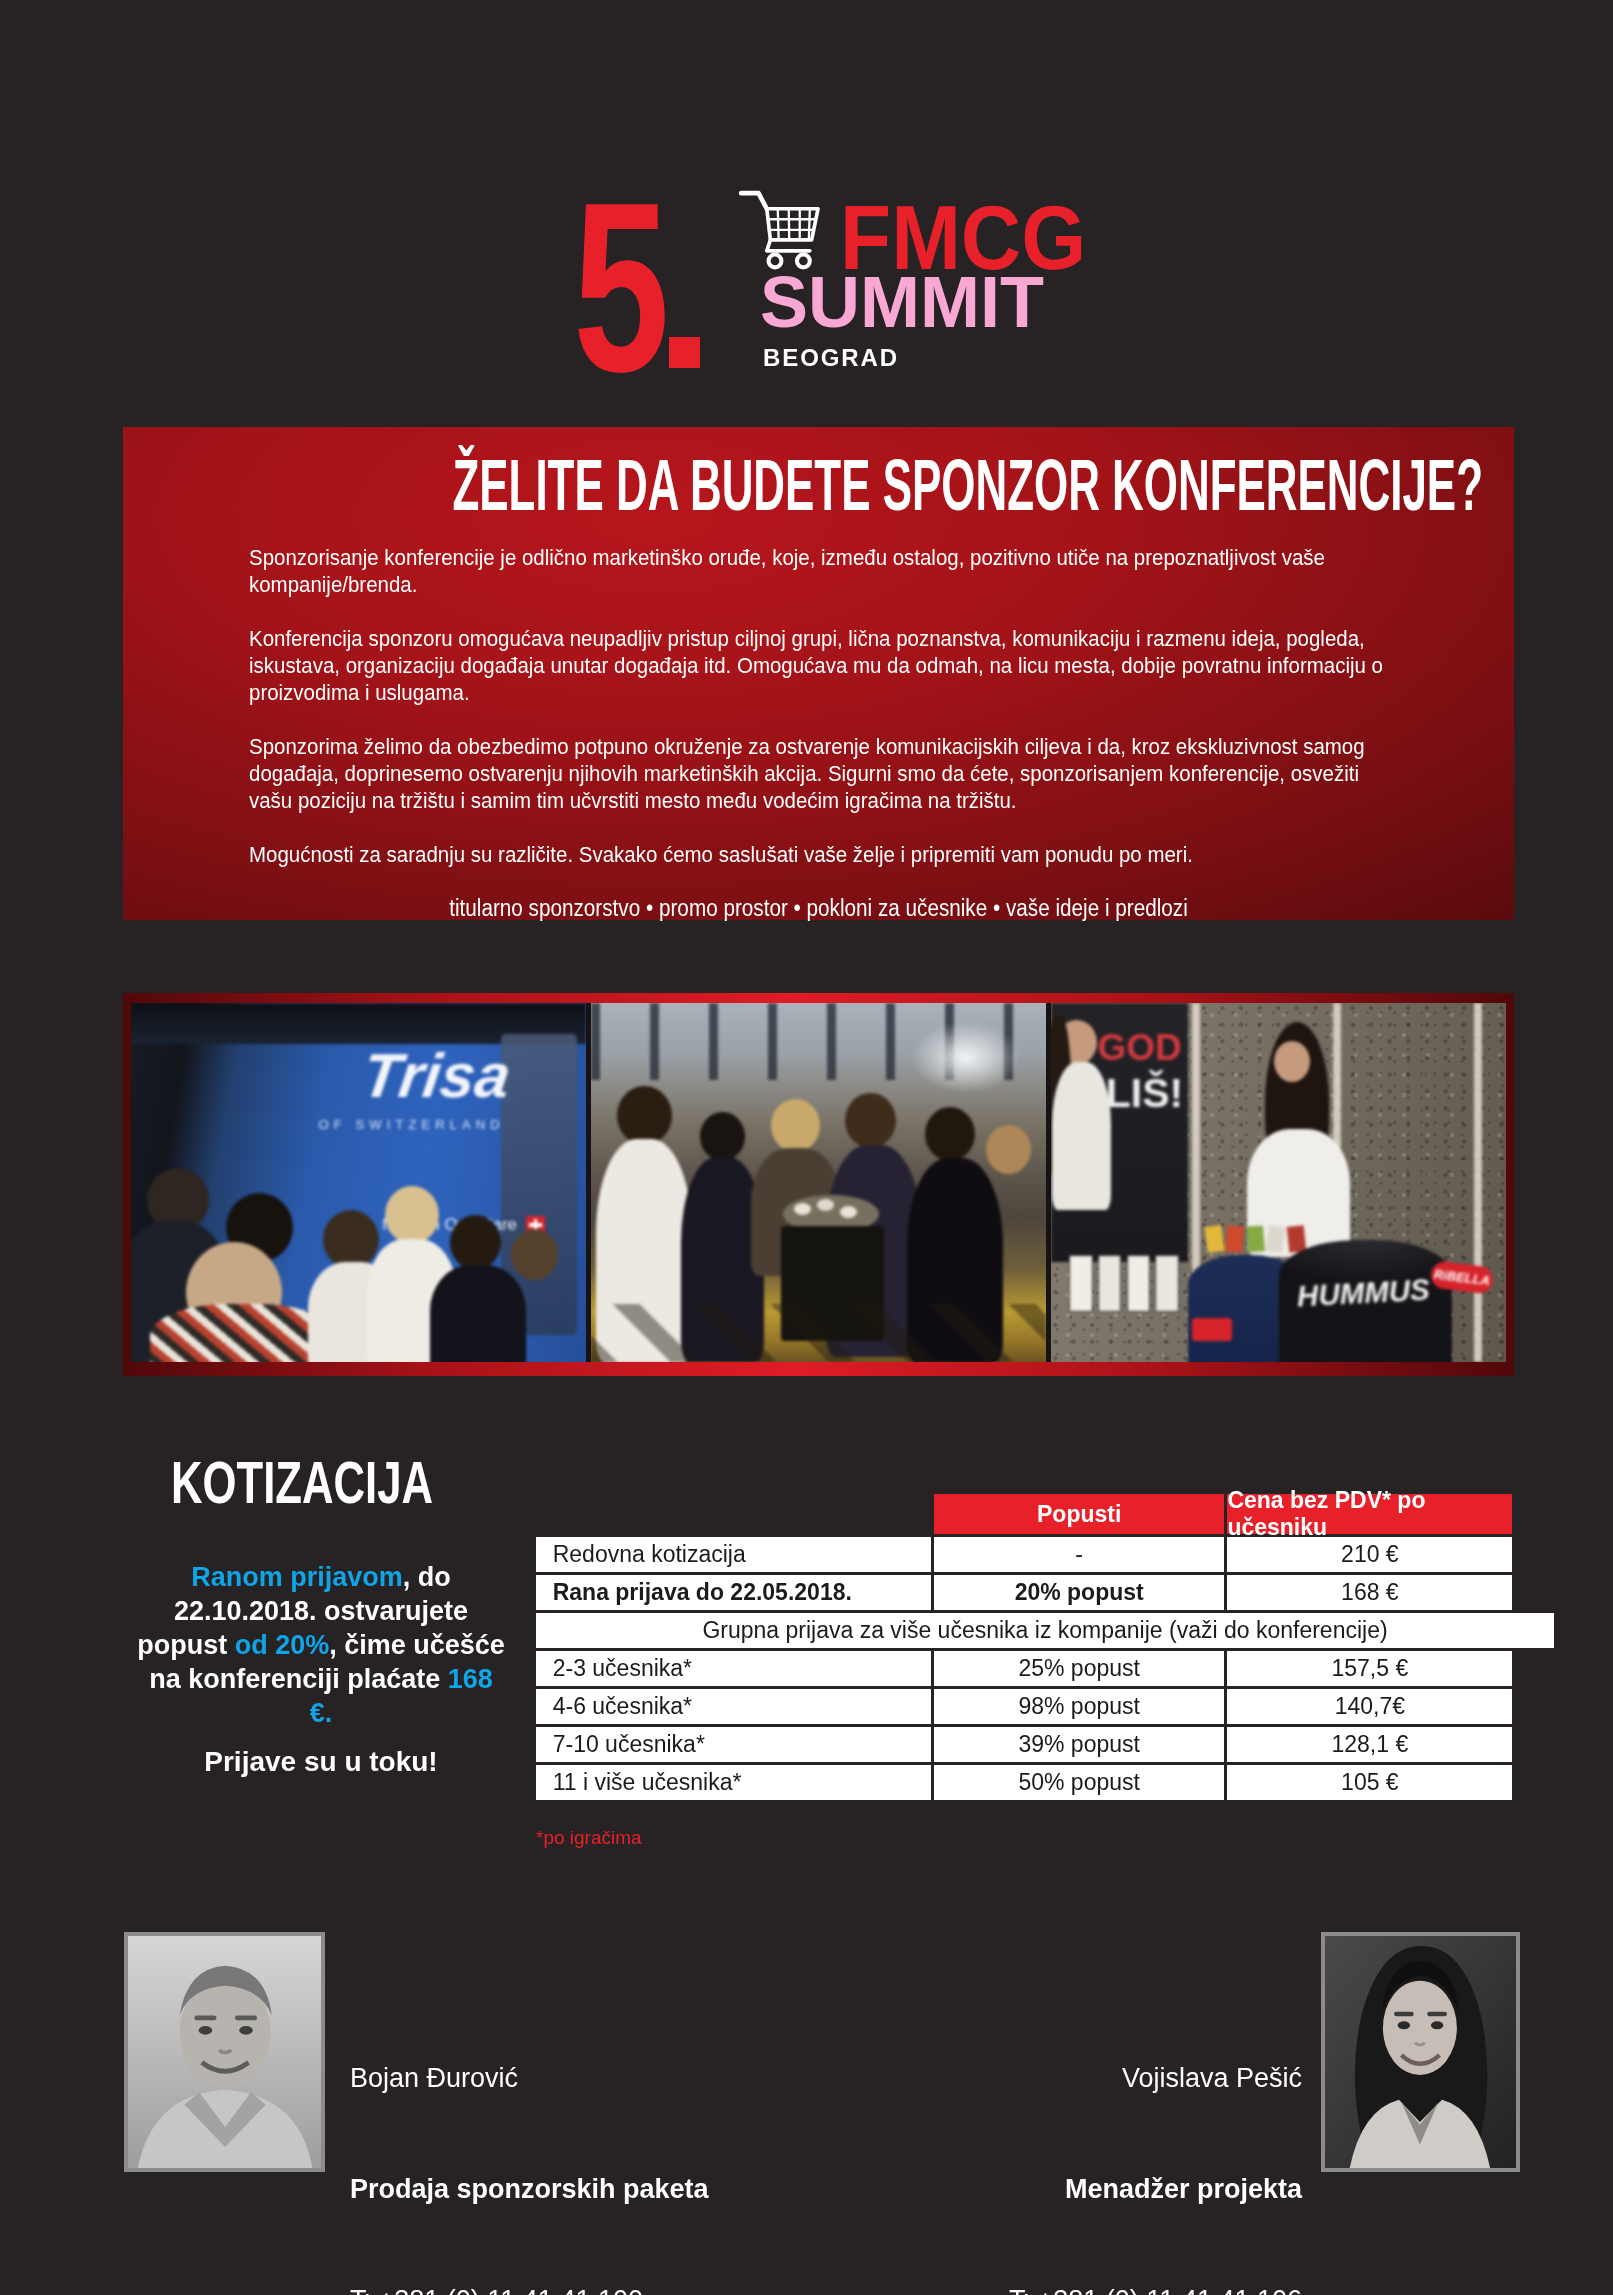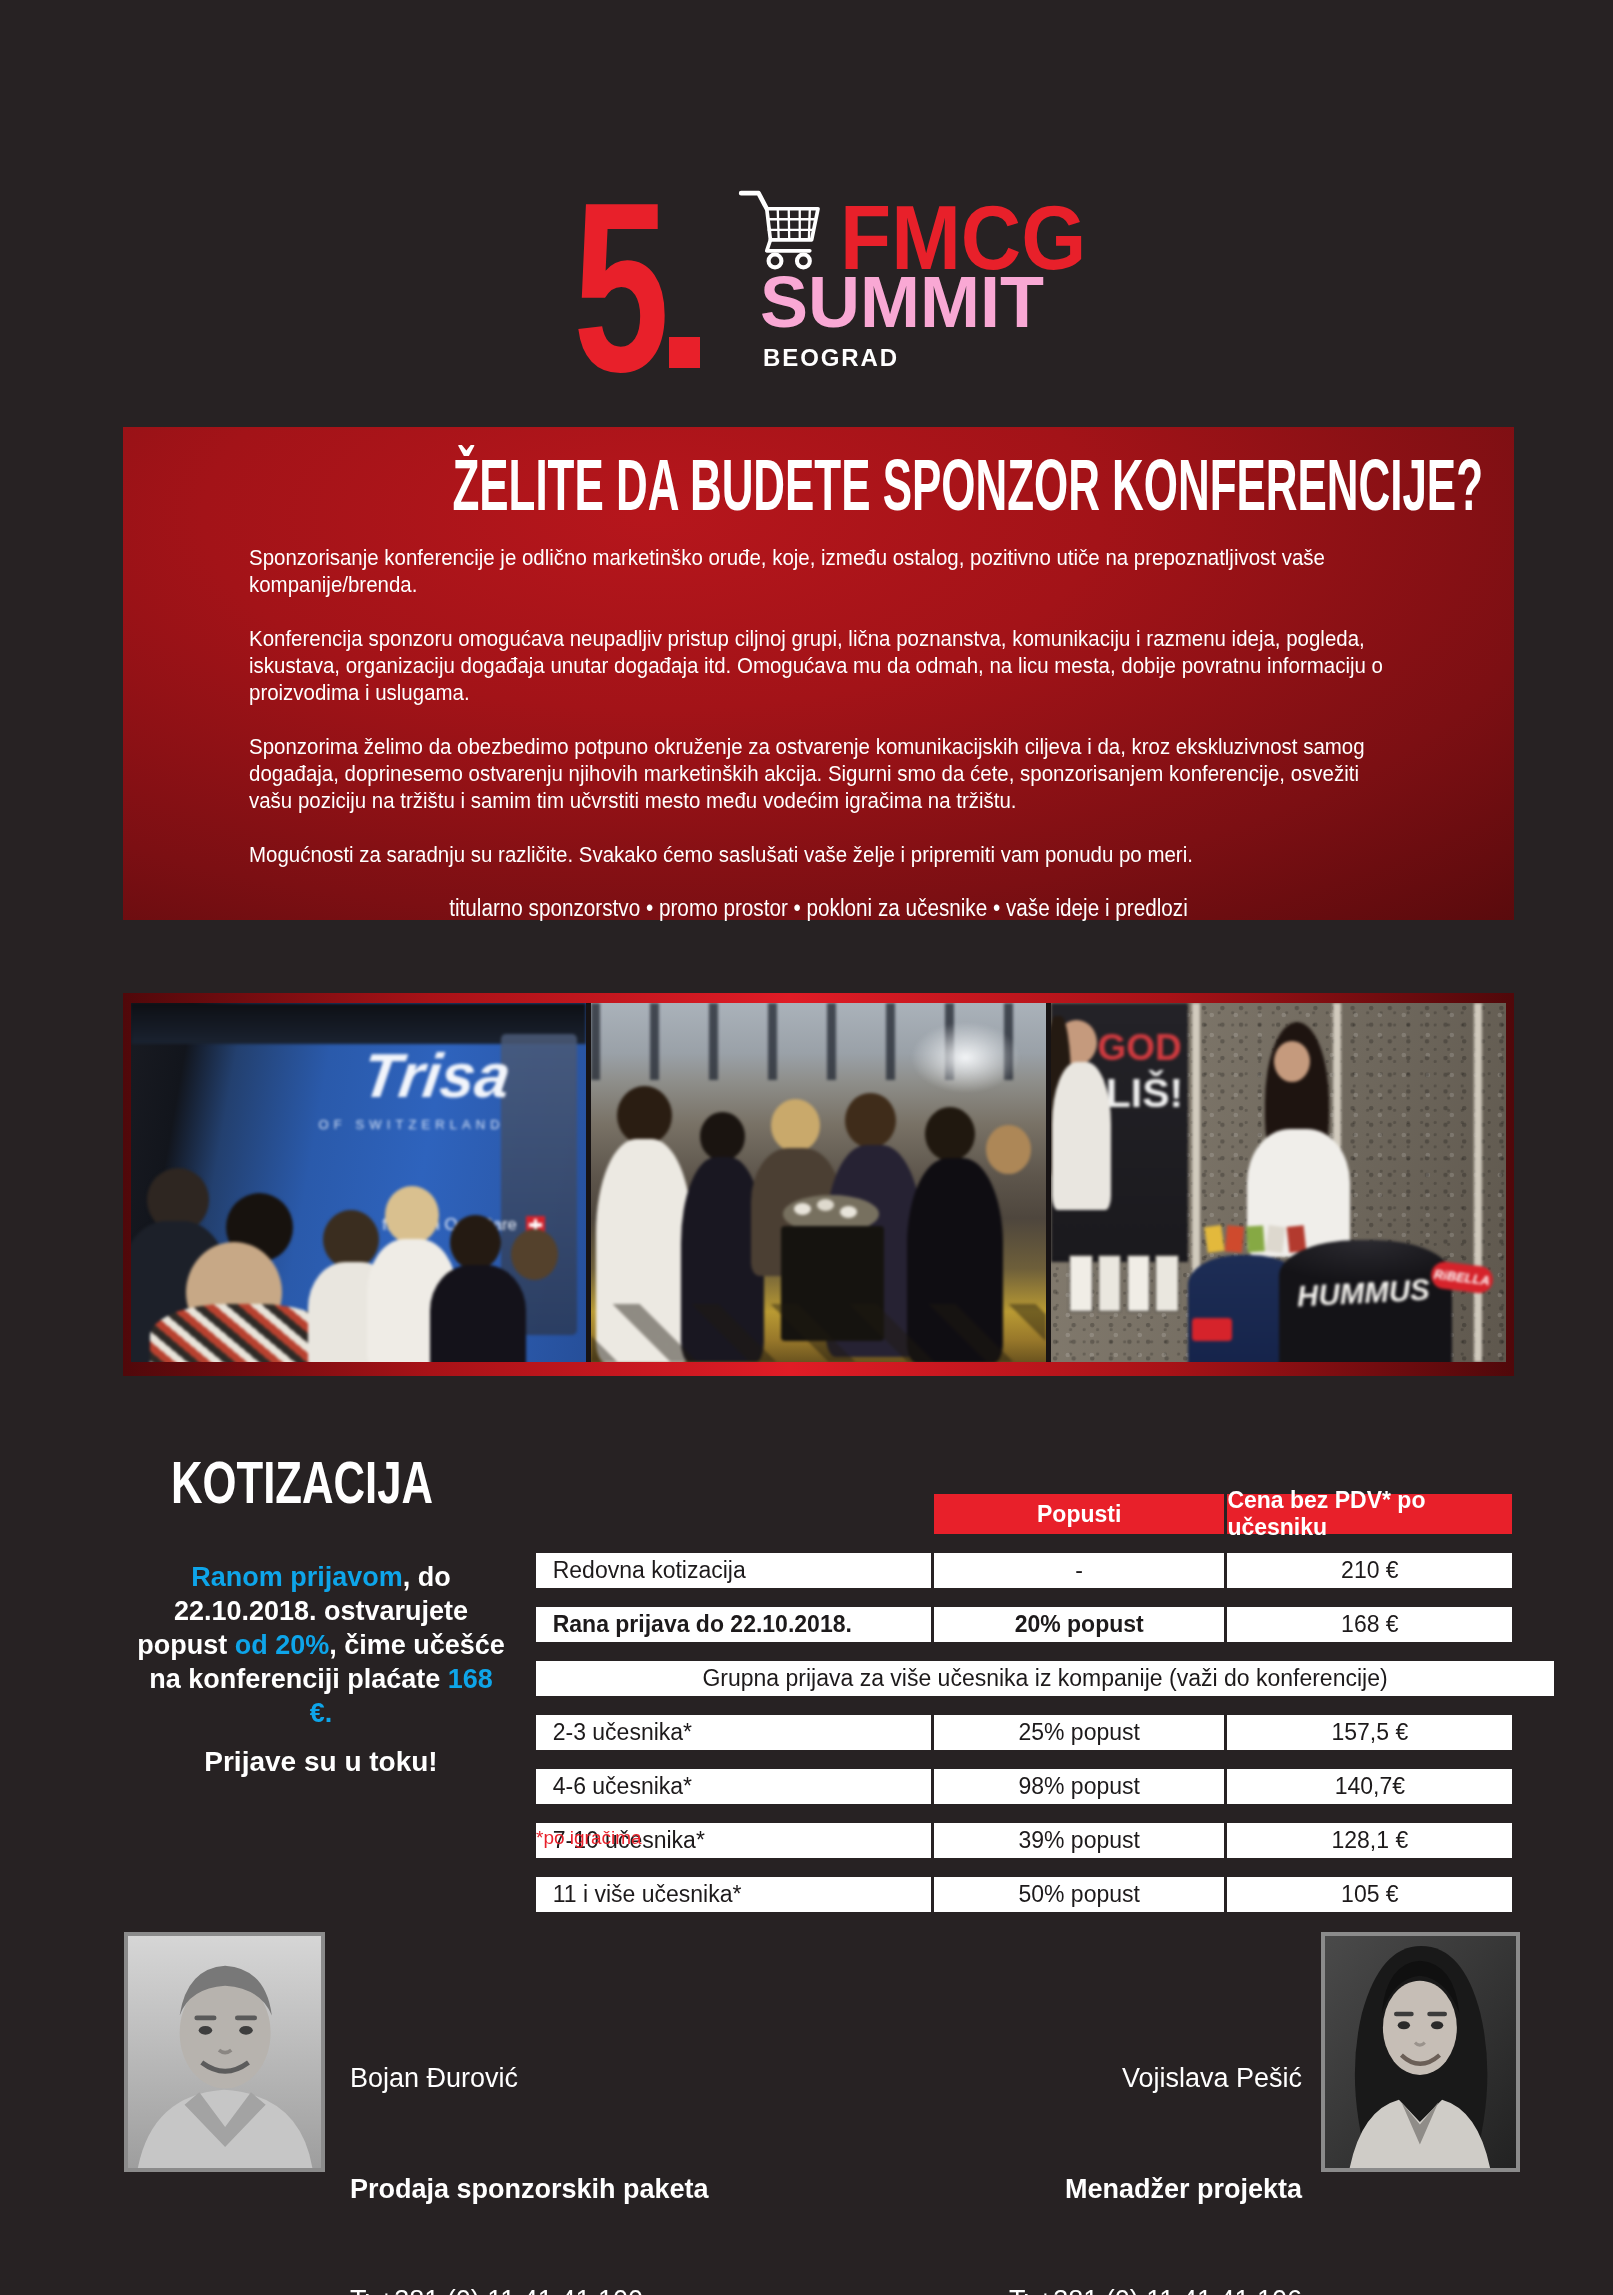--- a/index.html
+++ b/index.html
@@ -61,21 +61,21 @@
   .kotizacija-title{position:absolute;left:171px;top:1451px;font-size:59px;font-weight:bold;line-height:1.1;
     color:#fff;transform:scaleX(.74);transform-origin:left top;white-space:nowrap;}
   .promo-block{position:absolute;left:135px;top:1560px;width:372px;text-align:center;
     font-size:27px;line-height:34px;font-weight:bold;color:#fff;}
   .promo-block .red{color:#0ea5e9;}
   .promo-note{position:absolute;left:135px;top:1746px;width:372px;text-align:center;
     font-size:28px;font-weight:bold;color:#fff;}
 
   
   .pricing{position:absolute;left:536px;top:1494px;width:1018px;}
-  .t-row{display:flex;gap:3.2px;margin-top:19px;}
+  .t-row{display:flex;gap:3.2px;margin-top:3px;}
   .t-row:first-child{margin-top:0;}
   .cell{background:#fff;color:#1d1a1b;font-size:23px;display:flex;align-items:center;height:35px;box-sizing:border-box;}
   .c1{width:395px;padding-left:16.7px;justify-content:flex-start;}
   .c2{width:290px;justify-content:center;}
   .c3{width:285px;justify-content:center;}
   .t-head .cell{height:40px;background:#e8202a;color:#fff;font-weight:bold;justify-content:center;padding-left:0;}
   .t-head .head-empty{background:transparent;}
   .t-row.boldrow .c1,.t-row.boldrow .c2{font-weight:bold;}
   .cspan{width:100%;justify-content:center;}
   .footnote{position:absolute;left:536px;top:1827px;font-size:19px;color:#e8202a;}
@@ -240,21 +240,21 @@
       <div class="cell c1 head-empty"></div>
       <div class="cell c2">Popusti</div>
       <div class="cell c3">Cena bez PDV* po učesniku</div>
     </div>
     <div class="t-row">
       <div class="cell c1">Redovna kotizacija</div>
       <div class="cell c2">-</div>
       <div class="cell c3">210 €</div>
     </div>
     <div class="t-row boldrow">
-      <div class="cell c1">Rana prijava do 22.10.2018.</div>
+      <div class="cell c1">Rana prijava do 22.05.2018.</div>
       <div class="cell c2">20% popust</div>
       <div class="cell c3">168 €</div>
     </div>
     <div class="t-row">
       <div class="cell cspan">Grupna prijava za više učesnika iz kompanije (važi do konferencije)</div>
     </div>
     <div class="t-row">
       <div class="cell c1">2-3 učesnika*</div>
       <div class="cell c2">25% popust</div>
       <div class="cell c3">157,5 €</div>

